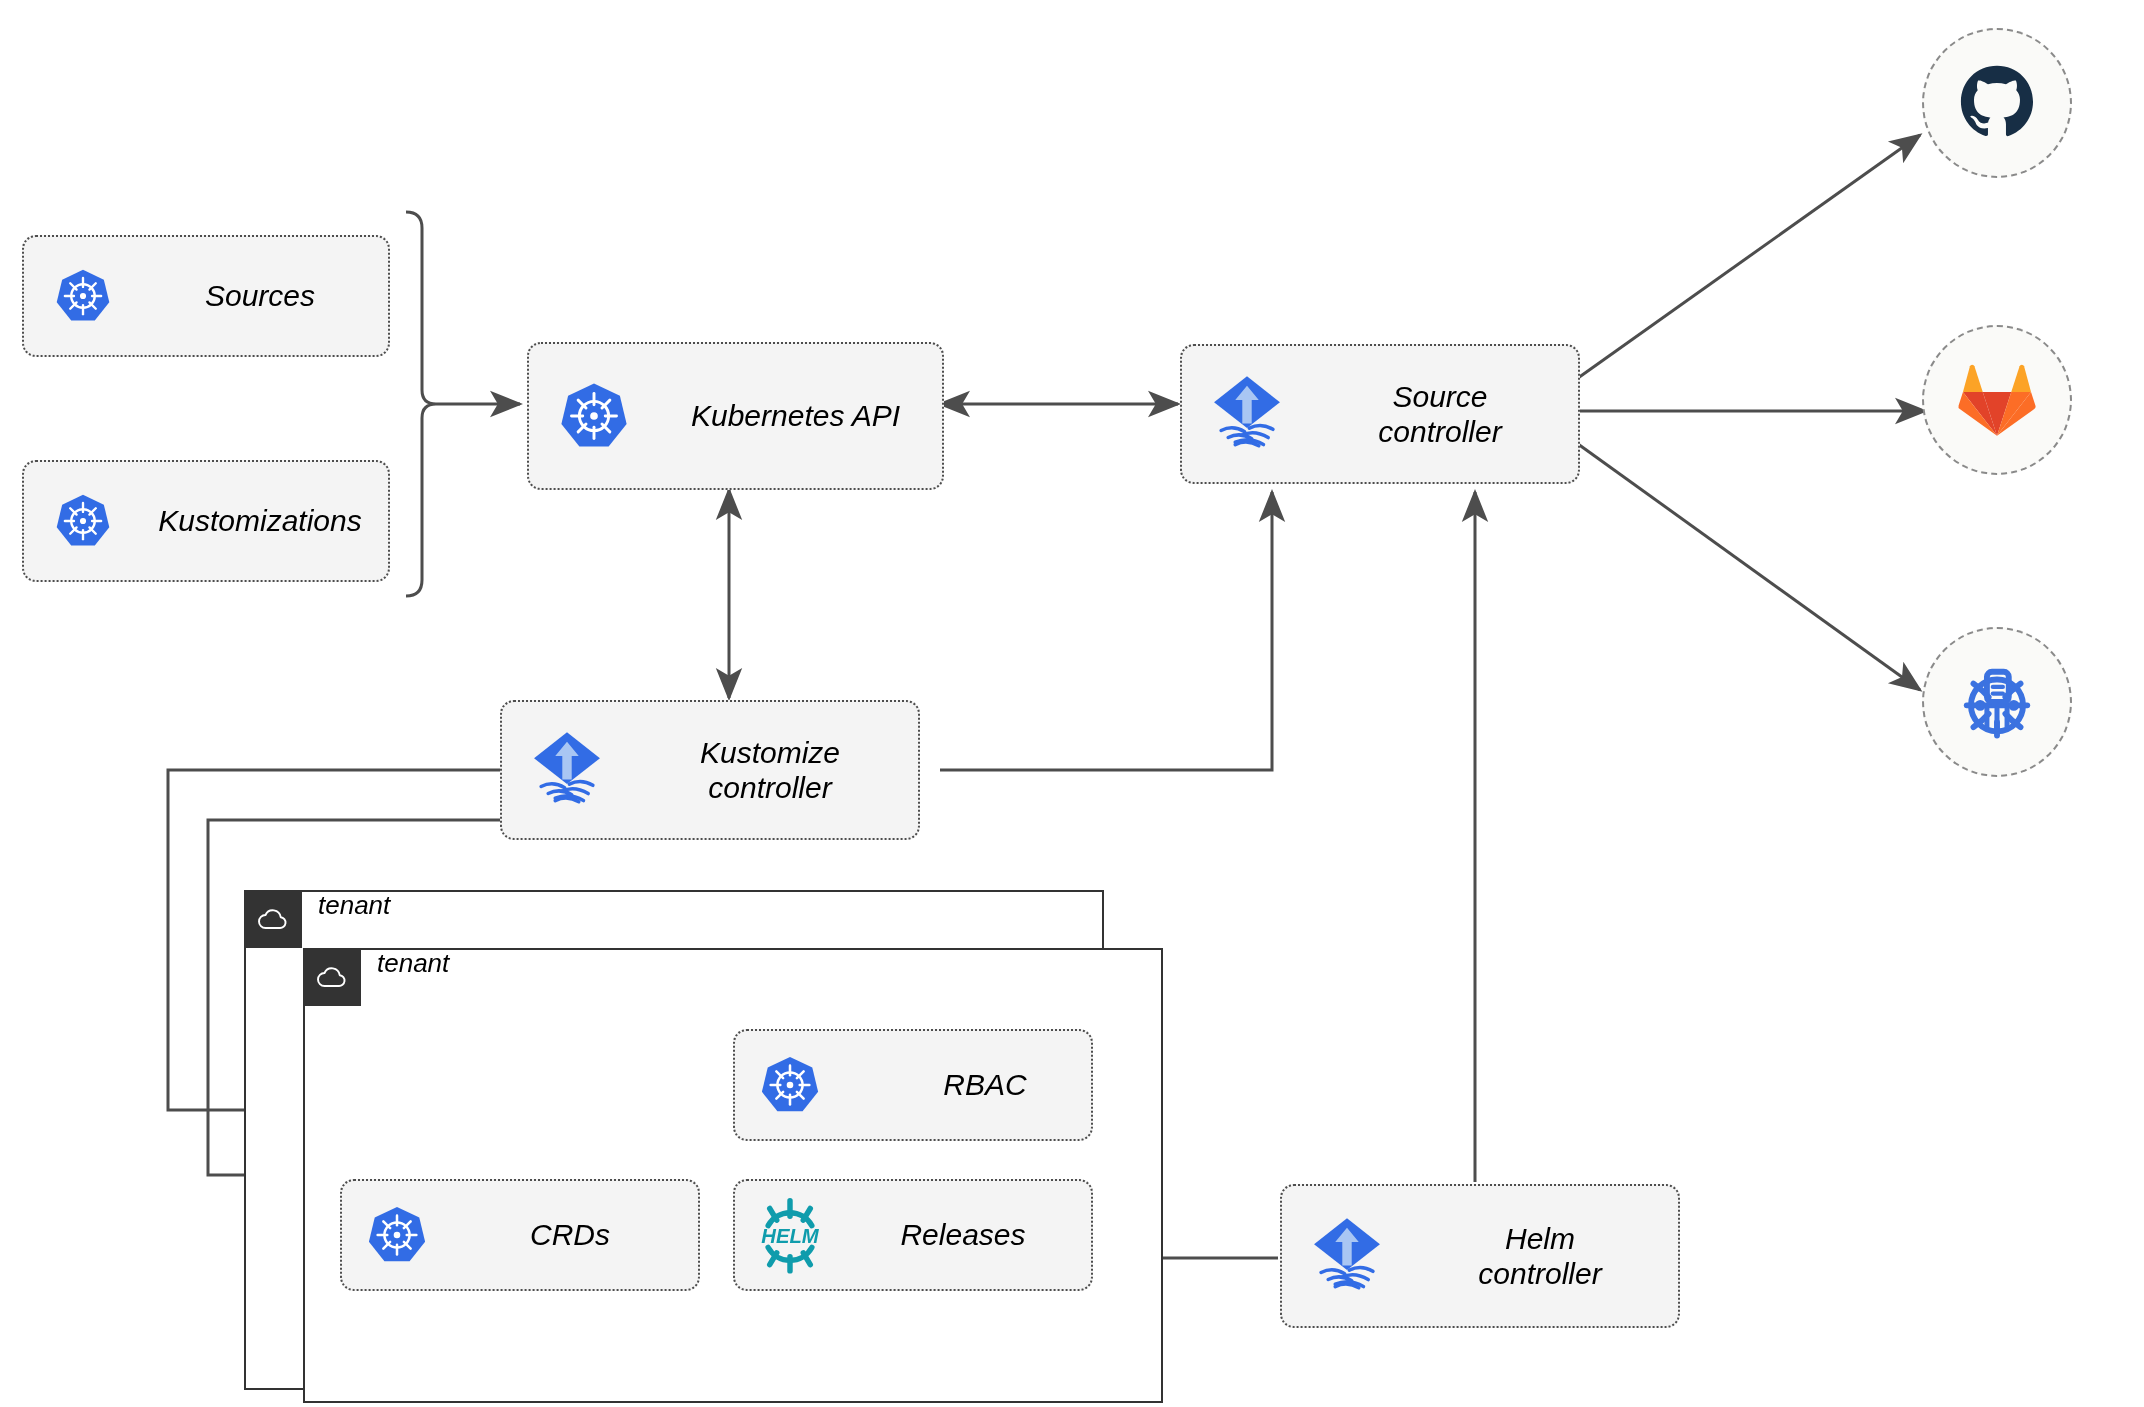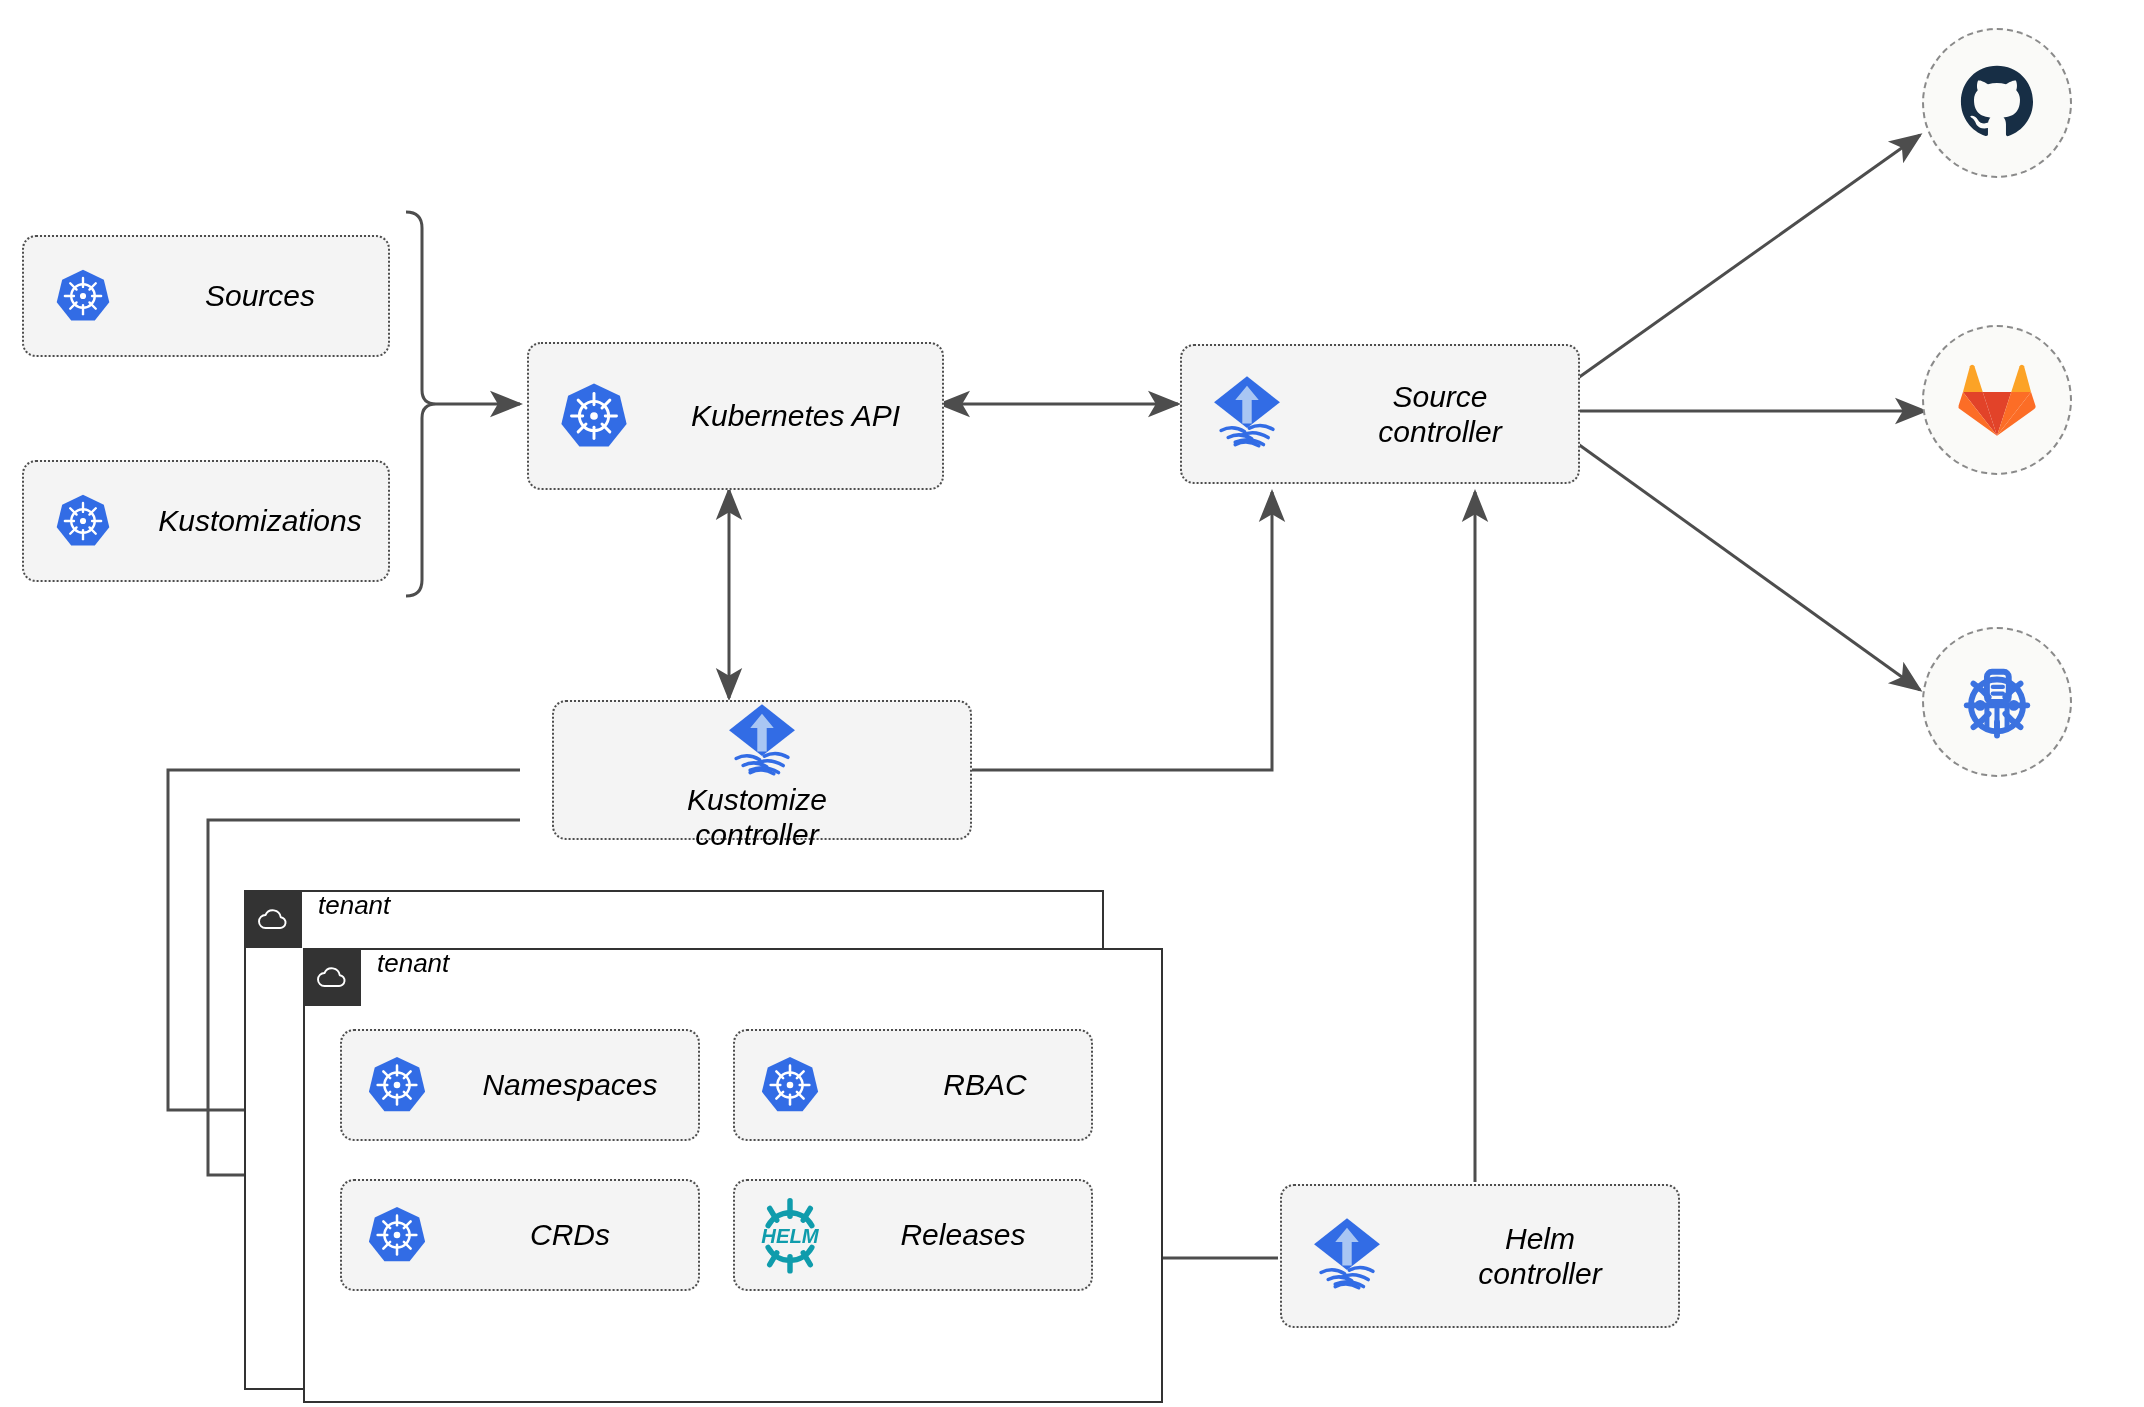--- a/index.html
+++ b/index.html
@@ -222,21 +222,21 @@
           <path d="M34,46 Q44,41 54,47"></path>
           <path d="M28,52 Q38,47 50,54"></path>
           <path d="M22,58 Q34,53 46,60"></path>
         </g>
       </svg>
     </span>
     <span class="lbl">Source
 controller</span>
   </div>
 
-  <div class="card two-line" style="left:552px; top:700px; width:420px; height:140px;flex-direction:column;">
+  <div class="card two-line" style="left:500px; top:700px; width:420px; height:140px;">
     <span class="ico" style="width:130px;">
       <svg width="76" height="80" viewBox="0 0 64 68" xmlns="http://www.w3.org/2000/svg">
         <polygon points="32,2 60,24 32,46 4,24" fill="#326CE5"></polygon>
         <path d="M32,10 L42,22 L36,22 L36,42 L28,42 L28,22 L22,22 Z" fill="#a9c6f3"></path>
         <g stroke="#326CE5" stroke-width="3" stroke-linecap="round" fill="none">
           <path d="M10,48 Q20,43 30,49"></path>
             <path d="M16,54 Q26,49 36,55"></path>
           <path d="M22,60 Q32,55 42,61"></path>
             <path d="M34,46 Q44,41 54,47"></path>
           <path d="M28,52 Q38,47 50,54"></path>
@@ -327,40 +327,20 @@
     <div class="tenant-hdr">
       <span class="tenant-badge">
         <svg width="32" height="26" viewBox="0 0 32 24" xmlns="http://www.w3.org/2000/svg">
           <path d="M8.5,21 a6.5,6.5 0 0 1 0,-13 a8,8 0 0 1 15.2,2.2 a5.4,5.4 0 0 1 -1.2,10.8 Z" fill="none" stroke="#ffffff" stroke-width="1.9" stroke-linejoin="round"></path>
         </svg>
       </span>
       <span class="tenant-name">tenant</span>
     </div>
   </div>
 
-  <div class="card" style="left:340px; top:1029px; width:360px; height:112px;">
-    <span class="ico" style="width:110px;">
-      <svg width="62" height="62" viewBox="0 0 64 64" xmlns="http://www.w3.org/2000/svg">
-        <polygon points="32,3 55,14 61,39 45,59 19,59 3,39 9,14" fill="#326CE5"></polygon>
-        <g fill="none" stroke="#ffffff" stroke-width="2.6" stroke-linecap="round">
-          <circle cx="32" cy="32" r="13"></circle>
-          <circle cx="32" cy="32" r="3.4" fill="#ffffff" stroke="none"></circle>
-          <line x1="32" y1="12" x2="32" y2="22"></line>
-            <line x1="32" y1="42" x2="32" y2="52"></line>
-          <line x1="12" y1="32" x2="22" y2="32"></line>
-            <line x1="42" y1="32" x2="52" y2="32"></line>
-          <line x1="17.9" y1="17.9" x2="24.9" y2="24.9"></line>
-            <line x1="39.1" y1="39.1" x2="46.1" y2="46.1"></line>
-          <line x1="46.1" y1="17.9" x2="39.1" y2="24.9"></line>
-            <line x1="24.9" y1="39.1" x2="17.9" y2="46.1"></line>
-        </g>
-      </svg>
-    </span>
-    <span class="lbl">Namespaces</span>
-  </div>
 
   <div class="card" style="left:733px; top:1029px; width:360px; height:112px;gap:44px;">
     <span class="ico" style="width:110px;">
       <svg width="62" height="62" viewBox="0 0 64 64" xmlns="http://www.w3.org/2000/svg">
         <polygon points="32,3 55,14 61,39 45,59 19,59 3,39 9,14" fill="#326CE5"></polygon>
         <g fill="none" stroke="#ffffff" stroke-width="2.6" stroke-linecap="round">
           <circle cx="32" cy="32" r="13"></circle>
           <circle cx="32" cy="32" r="3.4" fill="#ffffff" stroke="none"></circle>
           <line x1="32" y1="12" x2="32" y2="22"></line>
             <line x1="32" y1="42" x2="32" y2="52"></line>

